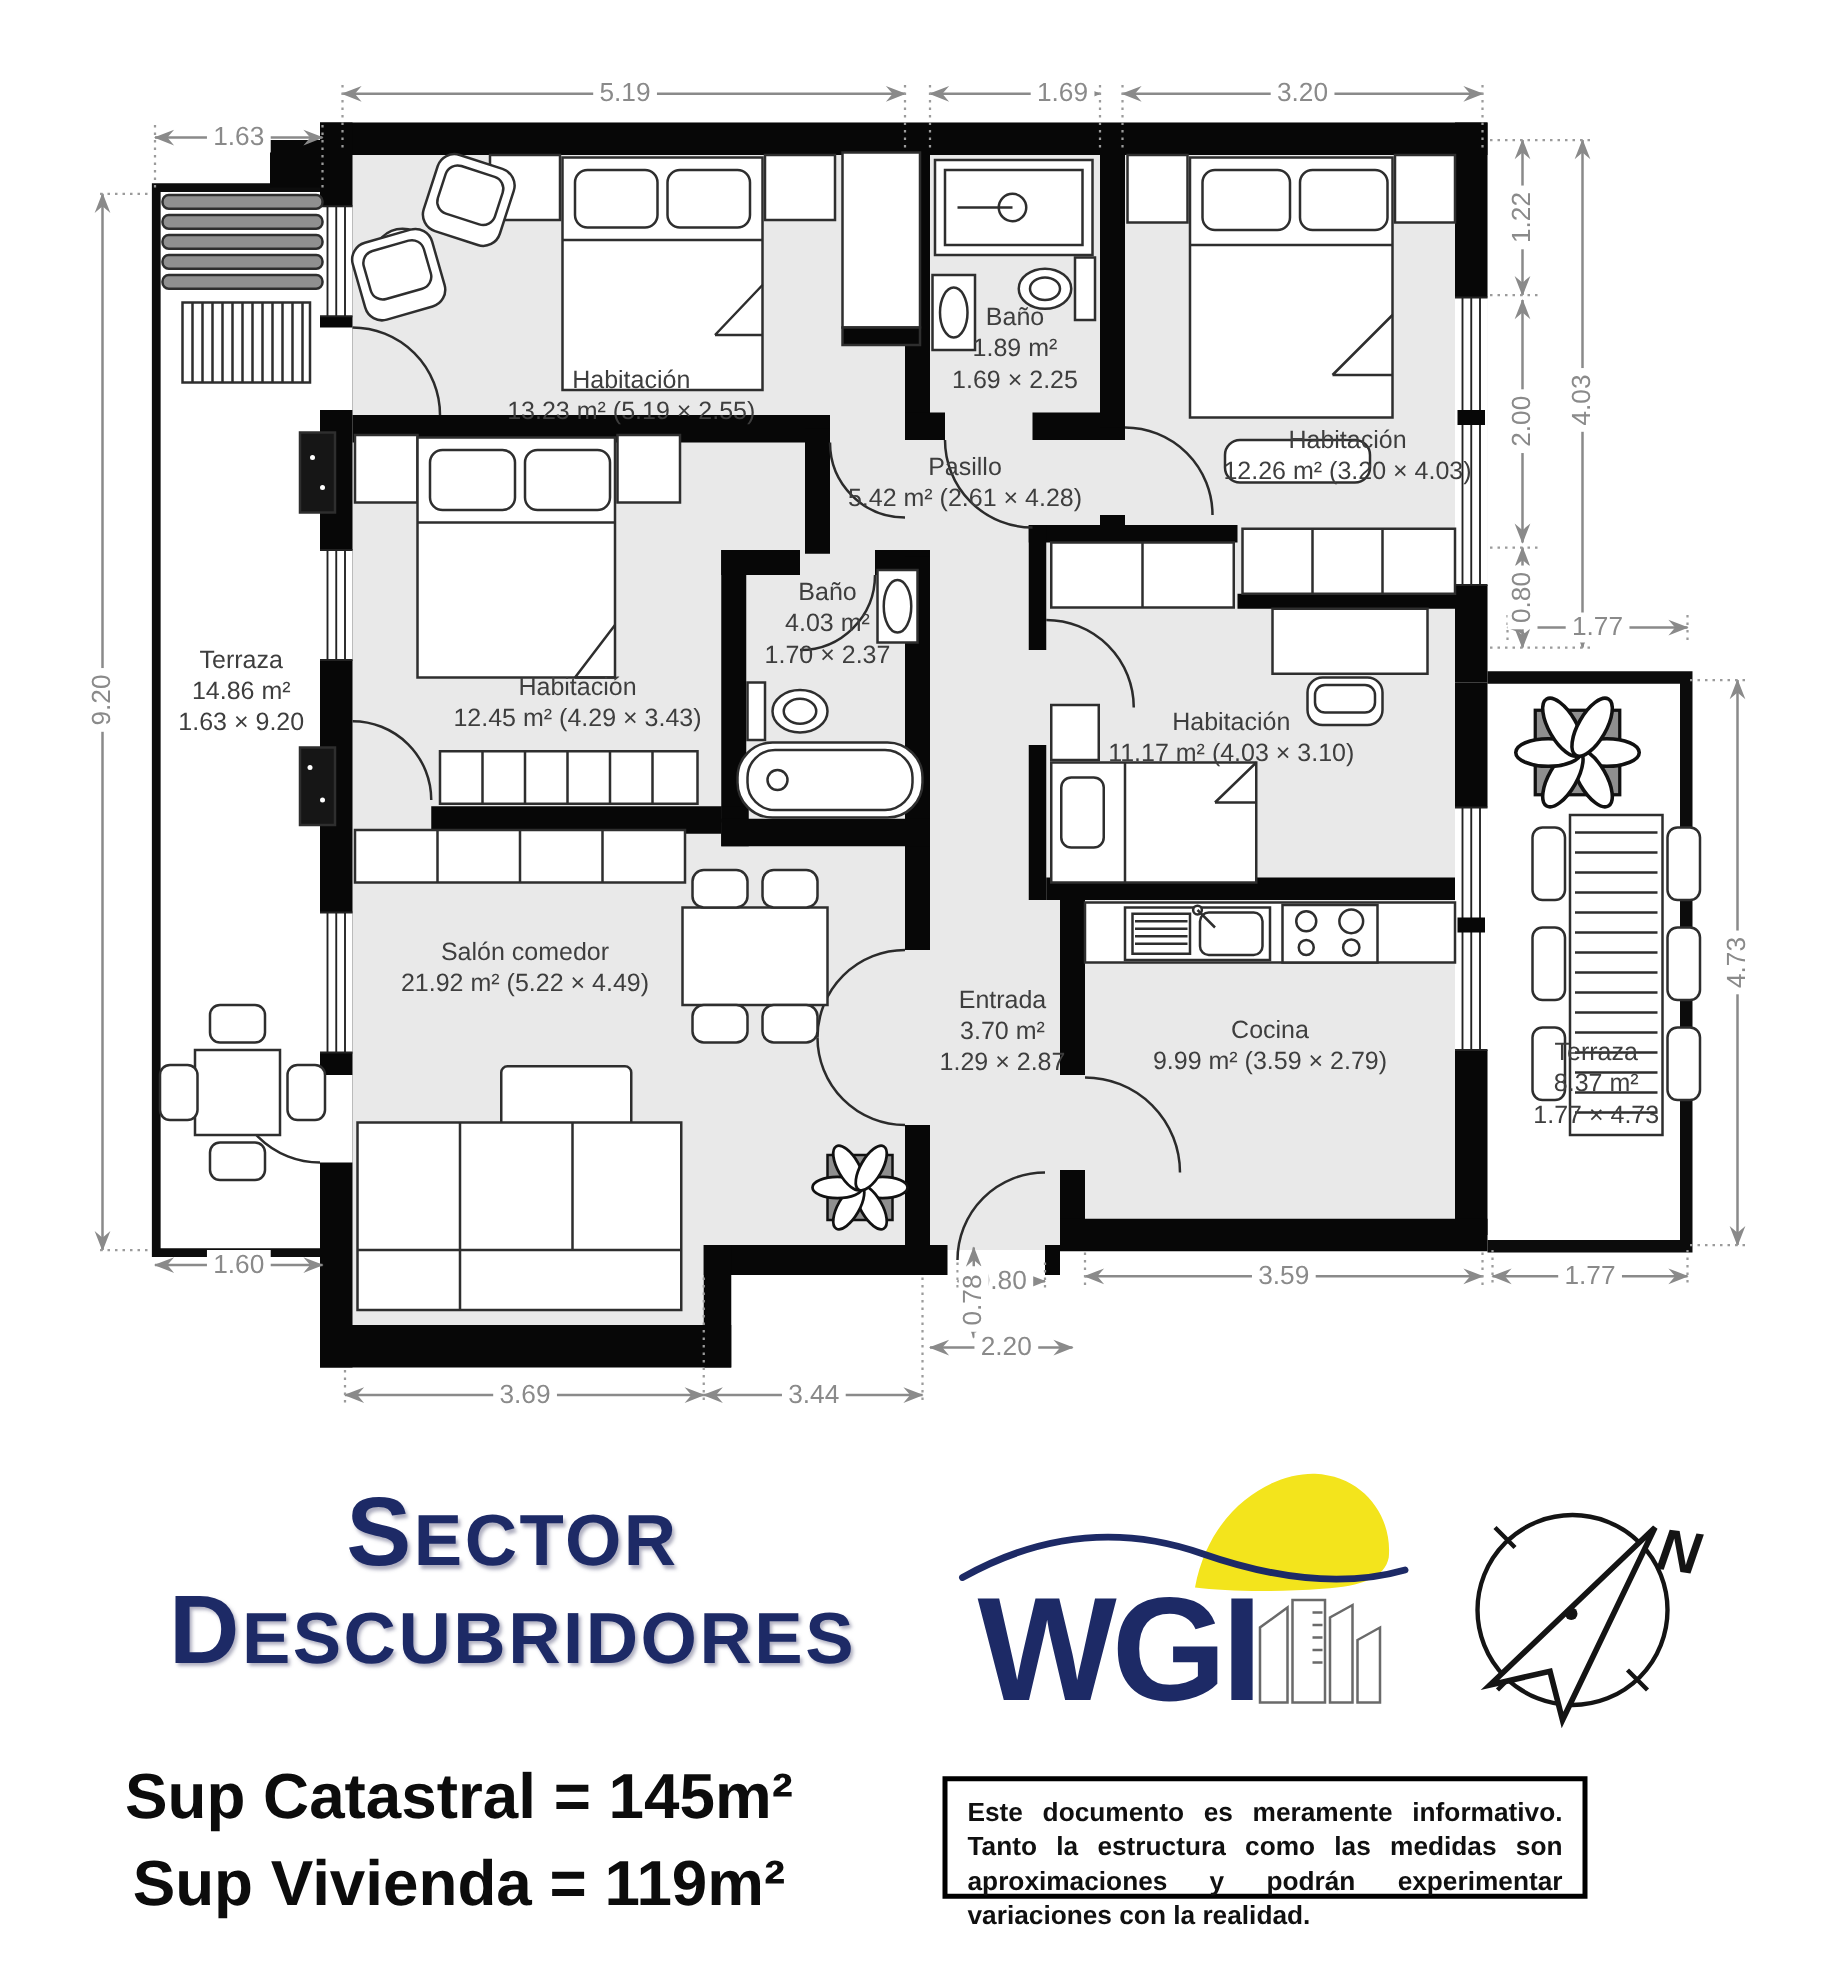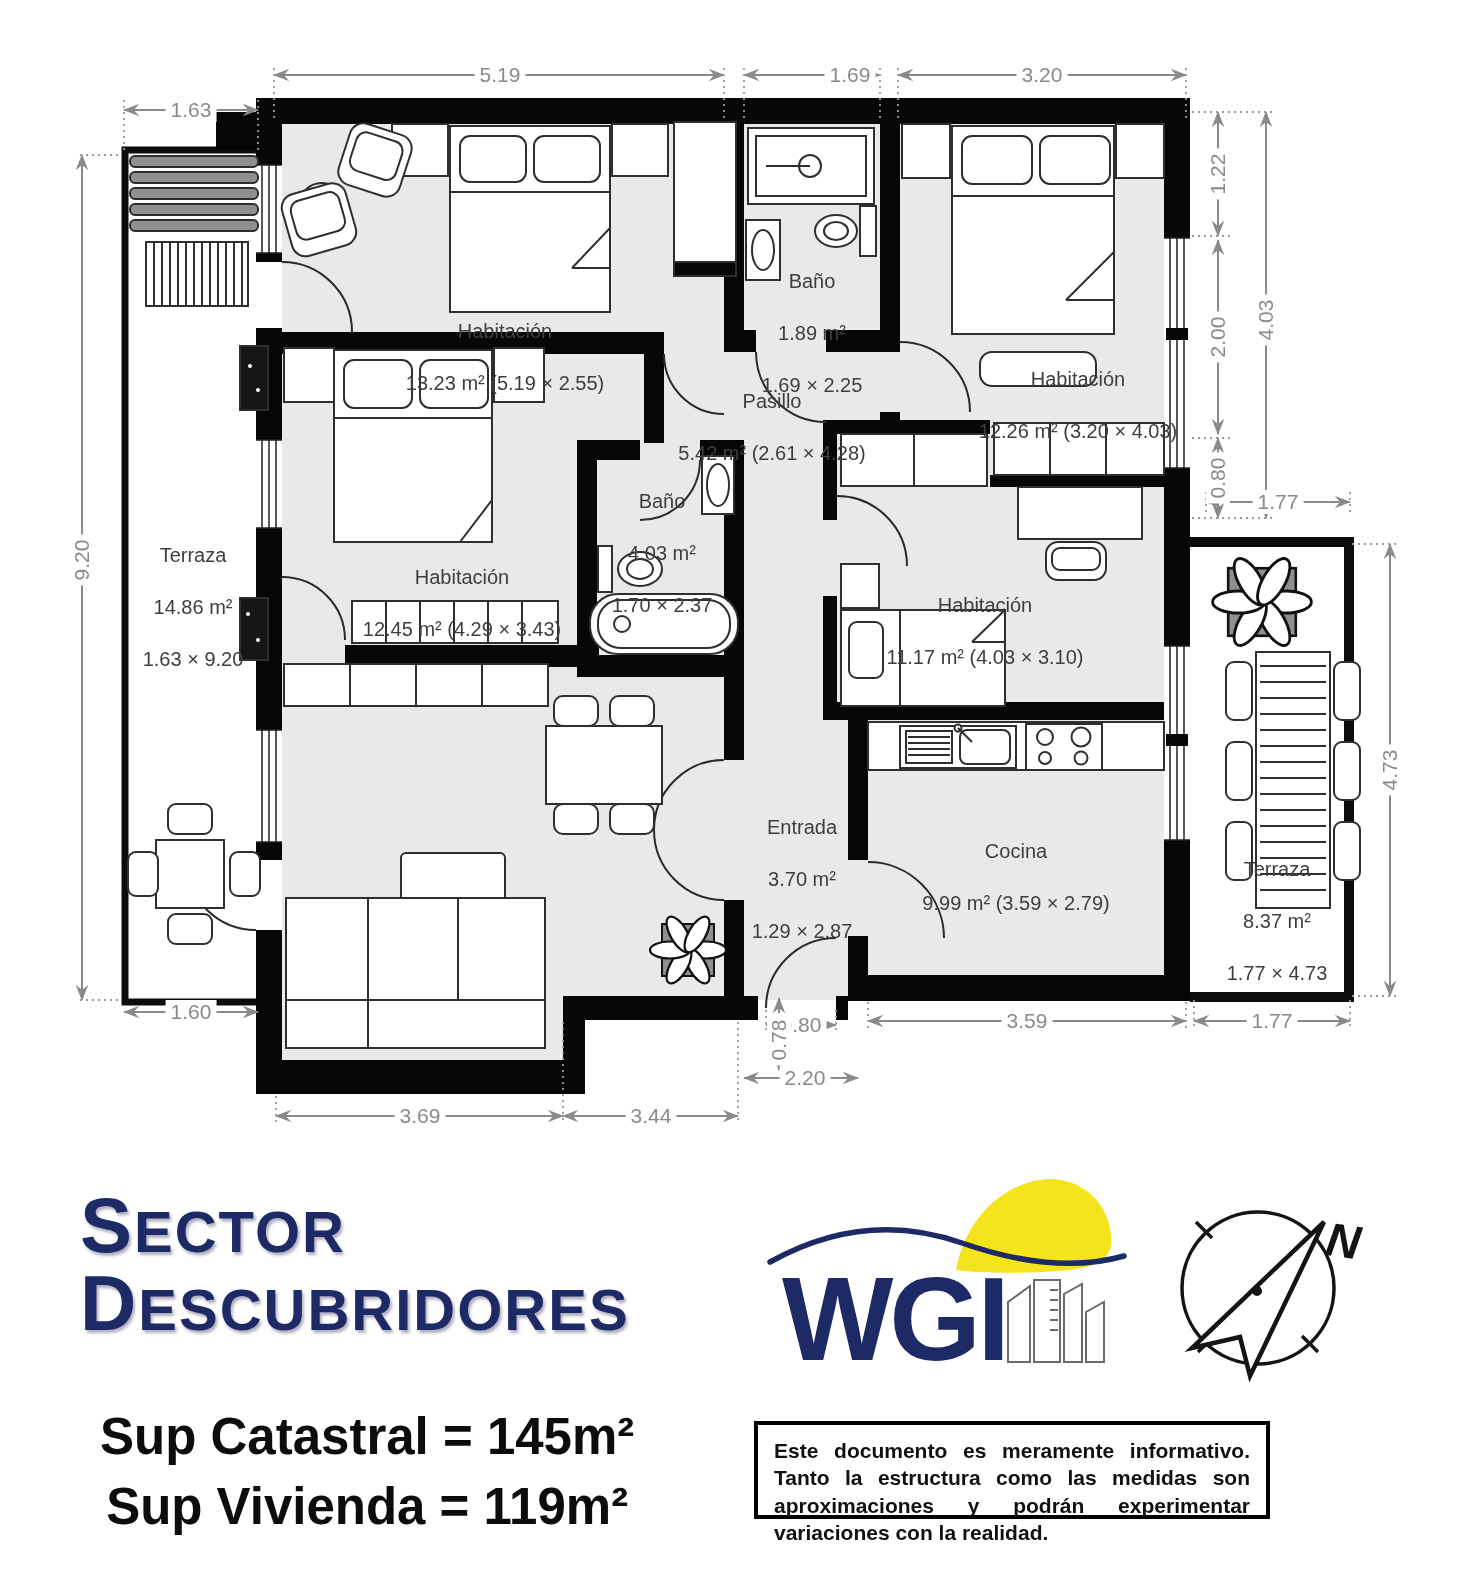--- a/index.html
+++ b/index.html
@@ -1,25 +1,25 @@
 <!DOCTYPE html>
 <html><head>
 <meta charset="utf-8">
 <style>
   html,body{margin:0;padding:0;background:#ffffff;}
   .stage{position:relative;width:1478px;height:1582px;background:#fff;overflow:hidden;
          font-family:"Liberation Sans",sans-serif;}
   .plan-svg{position:absolute;left:0;top:0;}
   .room-label{position:absolute;transform:translate(-50%,0);text-align:center;
     font-size:20px;line-height:1.26;color:#3e3e3e;white-space:nowrap;}
-  .room-label span{display:block;margin-top:27px;}
+  .room-label span{display:block;}
   .dim{position:absolute;transform:translate(-50%,-50%);font-size:21px;color:#8a8a8a;
     background:#fff;padding:0 5px;white-space:nowrap;}
   .dim.vert{transform:translate(-50%,-50%) rotate(-90deg);}
-  .sector{position:absolute;left:80px;top:1186px;width:660px;
+  .sector{position:absolute;left:80px;top:1186px;width:660px;text-align:center;
     color:#1d2a66;font-weight:bold;letter-spacing:2px;
     text-shadow:2px 3px 3px rgba(110,110,140,.55);line-height:1.0;}
   .sector .row{display:block;}
   .sector .big{font-size:78px;}
   .sector .small{font-size:58px;}
   .sups{position:absolute;left:100px;top:1402px;font-weight:bold;font-size:51px;
     line-height:1.38;color:#0c0c0c;letter-spacing:0px;text-align:center;}
   .sups span{display:block;}
   .disclaimer{position:absolute;left:754px;top:1421px;width:516px;height:98px;
     border:4px solid #000000;box-sizing:border-box;padding:12px 16px 0 16px;
@@ -353,20 +353,24 @@
 </div>
 <div class="room-label" style="left:662px;top:462px">
   <span>Baño</span>
       <span>4.03 m²</span>
       <span>1.70 × 2.37</span>
 </div>
 <div class="room-label" style="left:985px;top:566px">
   <span>Habitación</span>
       <span>11.17 m² (4.03 × 3.10)</span>
 </div>
+<div class="room-label" style="left:420px;top:750px">
+  <span>Salón comedor</span>
+      <span>21.92 m² (5.22 × 4.49)</span>
+</div>
 <div class="room-label" style="left:802px;top:788px">
   <span>Entrada</span>
       <span>3.70 m²</span>
       <span>1.29 × 2.87</span>
 </div>
 <div class="room-label" style="left:1016px;top:812px">
   <span>Cocina</span>
       <span>9.99 m² (3.59 × 2.79)</span>
 </div>
 <div class="room-label" style="left:193px;top:516px">

